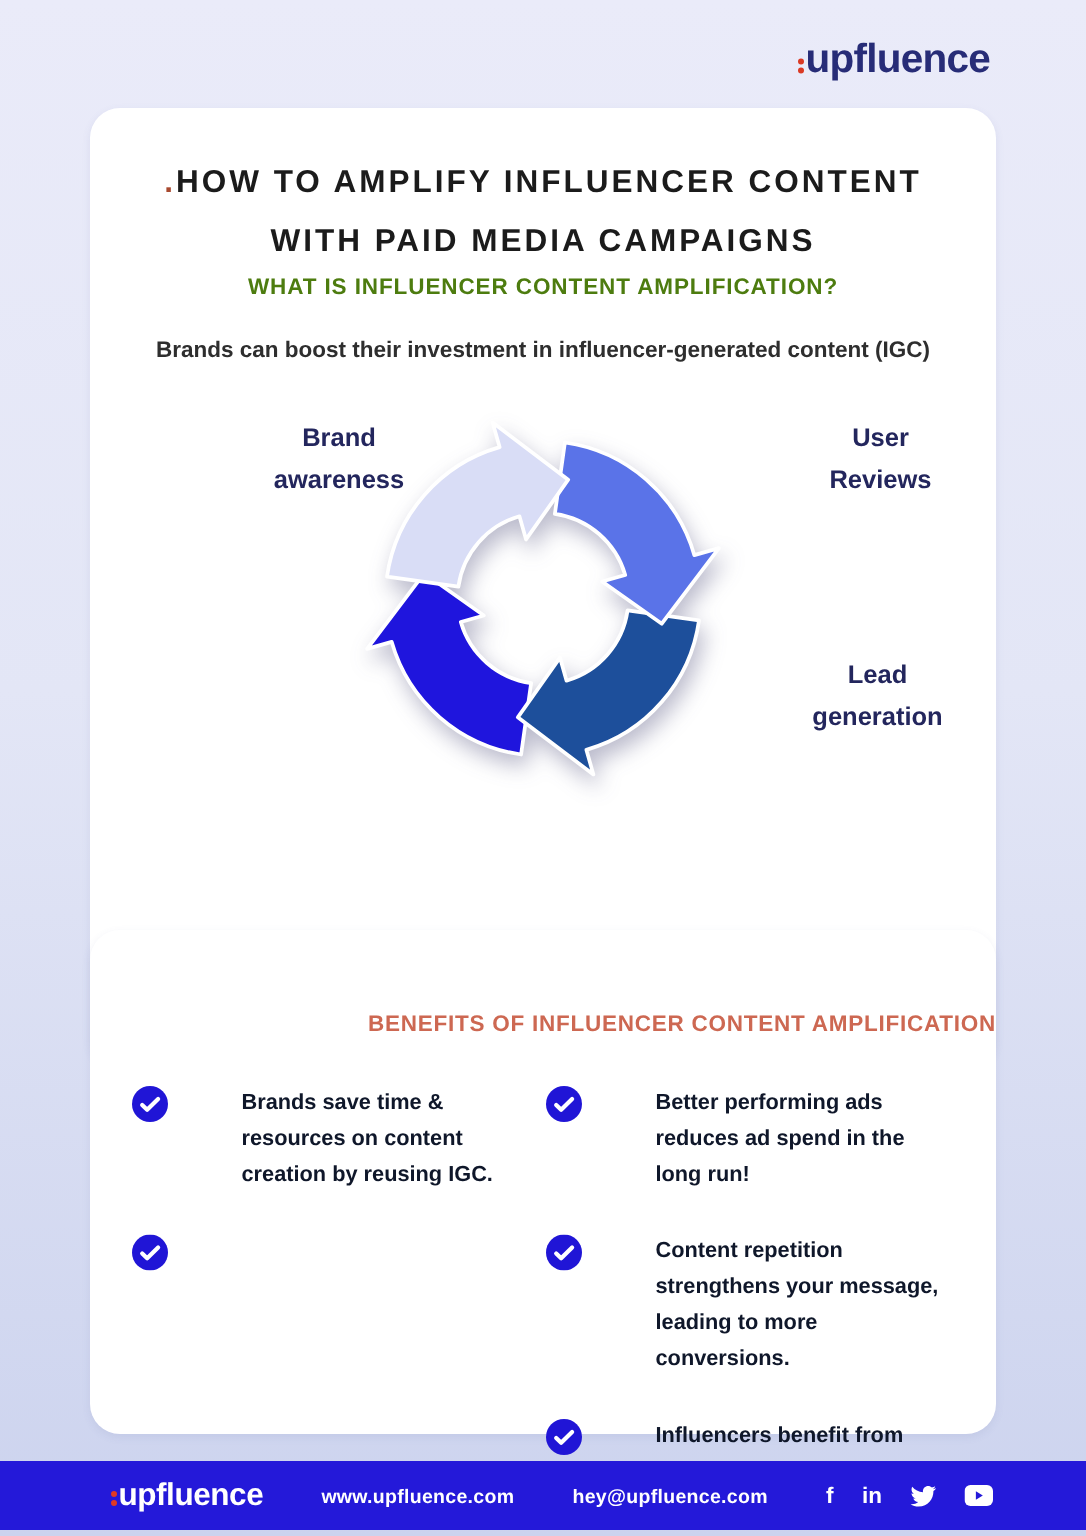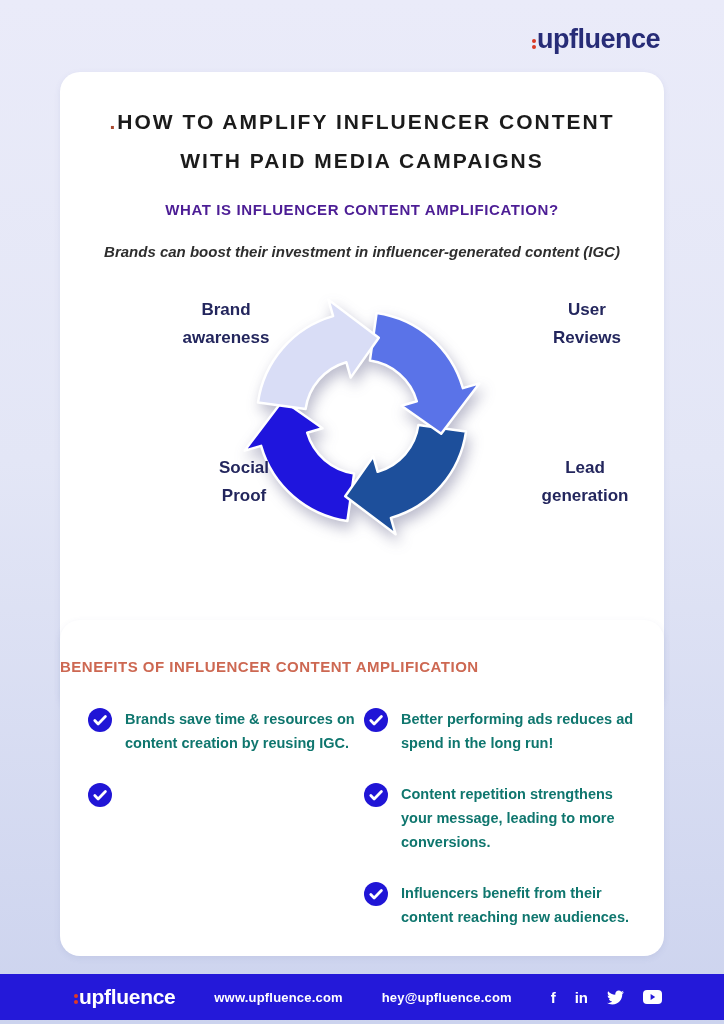--- a/index.html
+++ b/index.html
@@ -25,52 +25,52 @@
   }
   .card-intro { top:72px; height:640px; }
   .card-benefits { top:620px; height:336px; }
   .intro-title {
     margin-top:30px; text-align:center;
     color:#1b1b1b; font-size:21px; font-weight:bold;
     letter-spacing:2px; line-height:39px;
   }
   .title-dot { color:#a8492f; }
   .intro-subtitle {
-    margin-top:21px; text-align:center;
-    color:#4c1d95; font-size:15px; font-weight:bold; letter-spacing:0.6px;
+    margin-top:3px; text-align:center;
+    color:#4d7c0f; font-size:15px; font-weight:bold; letter-spacing:0.6px;
   }
   .intro-body {
     margin-top:20px; text-align:center;
-    color:#2e2e2e; font-size:15px; font-weight:600; line-height:27px;font-style:italic;
+    color:#2e2e2e; font-size:15px; font-weight:600; line-height:27px;
   }
   .diagram { position:relative; height:300px; margin-top:4px; }
   .cycle-svg {
     position:absolute; left:50%; top:148px; transform:translate(-50%,-50%);
     filter:drop-shadow(3px 7px 7px rgba(60,60,110,0.35));
   }
   .diagram-label {
     position:absolute; width:180px; text-align:center;
     color:#23265d; font-size:17px; font-weight:bold; line-height:28px;
   }
   .label-brand  { left:76px;  top:27px;  }
   .label-user   { left:437px; top:27px;  }
   .label-social { left:94px;  top:185px; }
   .label-lead   { left:435px; top:185px; }
   .benefits-title {
-    margin-top:38px; text-align:left;
+    margin-top:54px; text-align:right;
     color:#cd6852; font-size:15px; font-weight:bold; letter-spacing:0.5px;
   }
   .benefits-columns {
     display:flex; justify-content:space-between;
     margin-top:32px; padding:0 30px 0 28px;
   }
   .benefits-col { display:flex; flex-direction:column; gap:27px; width:270px; }
   .benefit-item { display:flex; gap:13px; align-items:flex-start; }
   .check-badge { flex-shrink:0; margin-top:1px; }
-  .benefit-text { color:#0f766e; font-size:14.5px; font-weight:600; line-height:24px; }
+  .benefit-text { color:#0f172a; font-size:14.5px; font-weight:600; line-height:24px;margin-left:36px; }
   .footer {
     position:absolute; left:0; top:974px; width:724px; height:46px;
     background:#2419d9;
     display:flex; align-items:center; justify-content:space-between;
     padding:0 62px 0 74px;
   }
   .footer-logo {
     display:flex; align-items:flex-end;
     color:#ffffff; font-weight:bold; font-size:21px; letter-spacing:-0.3px;
   }
@@ -111,24 +111,20 @@
           <path d="M-104.0,-14.6 A105,105 0 0 1 -28.9,-100.9 L-33.6,-117.3 L16.8,-79.2 L-11.3,-39.4 L-15.7,-54.8 A57,57 0 0 0 -56.4,-7.9 Z" fill="#d9ddf6" stroke="#ffffff" stroke-width="2.5" stroke-linejoin="round"></path>
         </g>
     </svg>
     <div class="diagram-label label-brand">
       <span>Brand</span><br>
       <span>awareness</span>
     </div>
     <div class="diagram-label label-user">
       <span>User</span><br>
       <span>Reviews</span>
-    </div>
-    <div class="diagram-label label-social">
-      <span>Social</span><br>
-      <span>Proof</span>
     </div>
     <div class="diagram-label label-lead">
       <span>Lead</span><br>
       <span>generation</span>
     </div>
   </div>
 </div>
 
 <div class="card card-benefits">
   <h2 class="benefits-title">BENEFITS OF INFLUENCER CONTENT AMPLIFICATION</h2>

